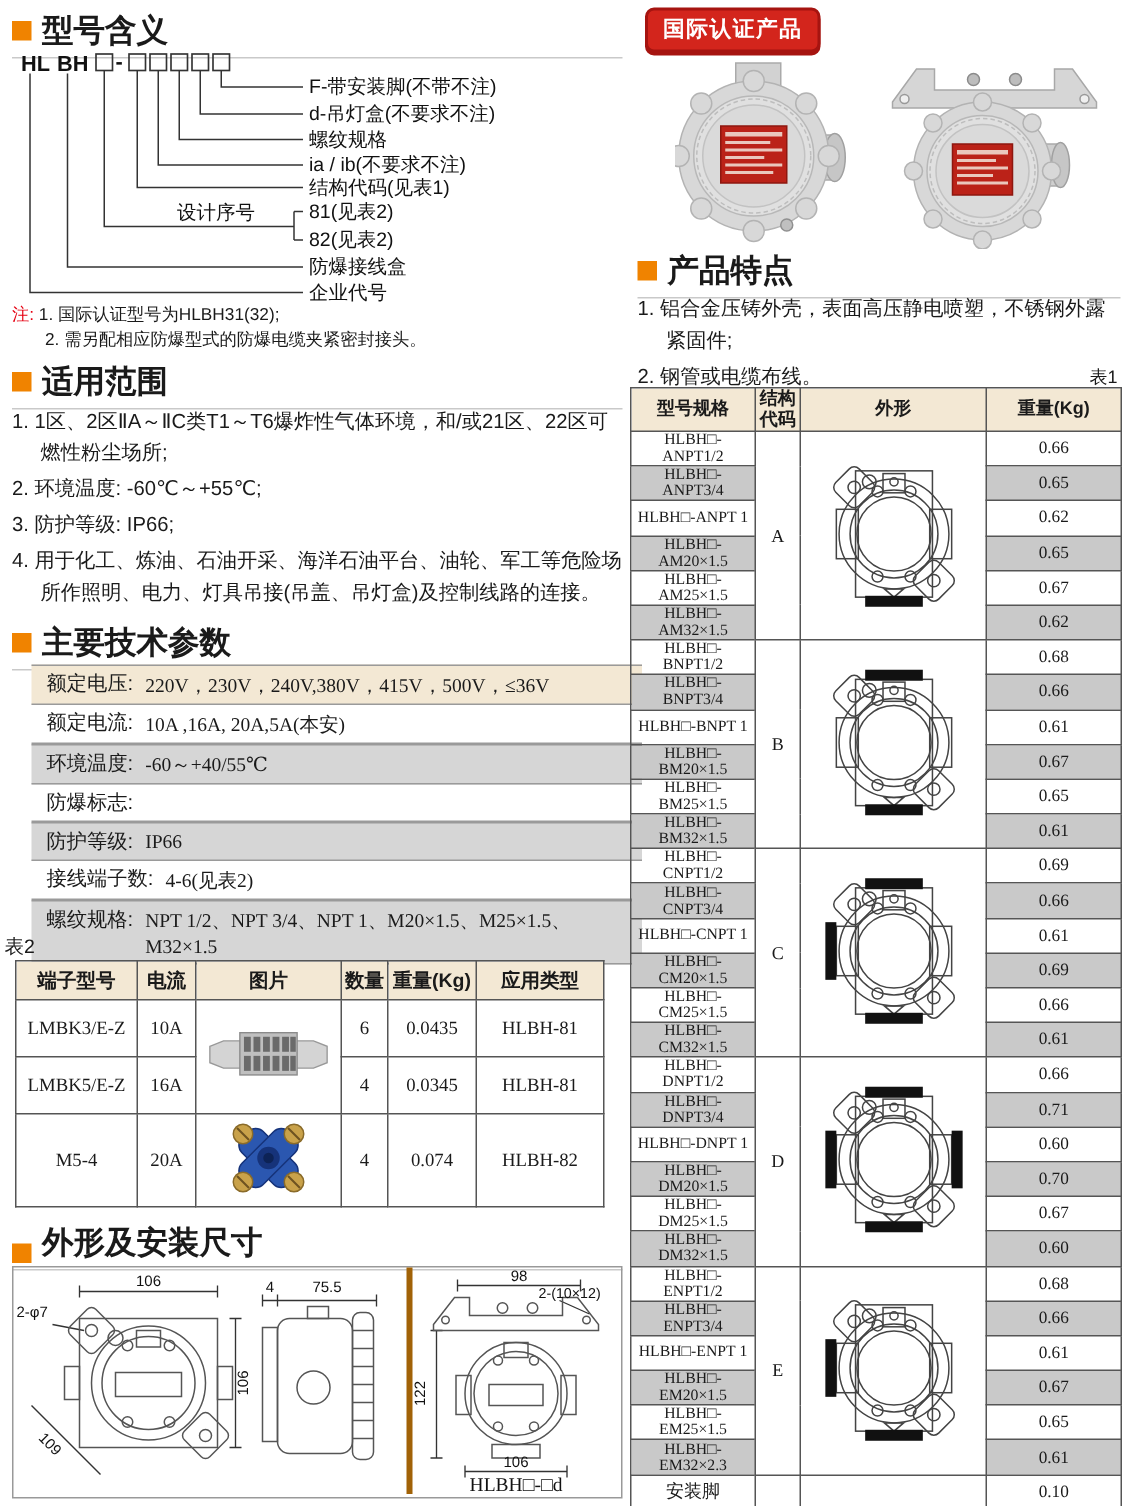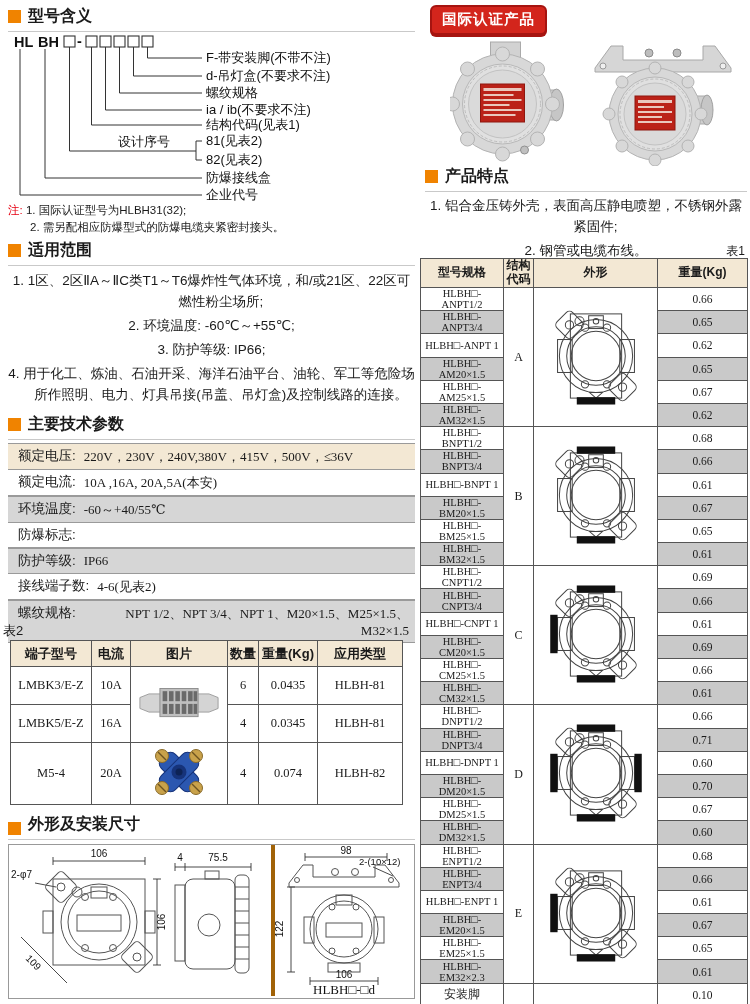--- a/index.html
+++ b/index.html
@@ -1,33 +1,33 @@
 <!DOCTYPE html>
 <html><head>
 <meta charset="utf-8">
 <style>
   html,body{margin:0;padding:0;}
   body{
     width:750px;height:1004px;position:relative;background:#fff;color:#1a1a1a;
     font-family:"Liberation Sans","DejaVu Sans",sans-serif;overflow:hidden;
   }
   .abs{position:absolute;}
-  .sec-head{display:flex;align-items:center;gap:7px;font-size:16px;font-weight:bold;
+  .sec-head{display:flex;align-items:center;gap:7px;font-size:21px;font-weight:bold;
     padding-bottom:4px;border-bottom:1px solid #c9c9c9;}
   .sq{width:13px;height:13px;background:var(--accent);flex:0 0 auto;}
   
   svg text{font-family:"Liberation Sans","DejaVu Sans",sans-serif;}
   svg text.ser{font-family:"Liberation Serif","DejaVu Serif",serif;}
   
   .notes{font-size:11.5px;line-height:1.45;}
   .notes .np{color:var(--note-red);}
   .notes .n2{padding-left:22px;}
   
   .itemlist{font-size:13.5px;line-height:1.55;}
-  .itemlist .it{padding-left:19px;text-indent:-19px;margin-bottom:3px;text-align:center;}
+  .itemlist .it{padding-left:19px;text-indent:-19px;margin-bottom:3px;}
   
   .prow{display:flex;align-items:flex-start;gap:8px;padding:3px 6px 3px 10px;
     border-bottom:1px solid #9a9a9a;font-size:13.5px;}
   .prow.cream{background:var(--cream);border-top:1px solid #9a9a9a;}
   .prow.gray{background:var(--param-gray);border-top:1px solid #9a9a9a;}
   .prow .plabel{white-space:nowrap;}
   .prow .pvalue{white-space:pre-line;font-family:"Liberation Serif","DejaVu Serif",serif;font-size:13px;padding-top:1px;}
   
   table{border-collapse:collapse;table-layout:fixed;}
   th,td{border:1px solid #555;text-align:center;vertical-align:middle;padding:0 2px;overflow:hidden;}
@@ -115,21 +115,21 @@
     <div class="it">1. 1区、2区ⅡA～ⅡC类T1～T6爆炸性气体环境，和/或21区、22区可燃性粉尘场所;</div>
     <div class="it">2. 环境温度: -60℃～+55℃;</div>
     <div class="it">3. 防护等级: IP66;</div>
     <div class="it">4. 用于化工、炼油、石油开采、海洋石油平台、油轮、军工等危险场所作照明、电力、灯具吊接(吊盖、吊灯盒)及控制线路的连接。</div>
   </div>
 
 <div class="abs sec-head" style="left:8px;top:414px;width:407px;">
   <span class="sq"></span>
   <span>主要技术参数</span>
 </div>
-<div class="abs" style="left:8px;top:443px;width:407px;text-align:right;" id="tech-rows">
+<div class="abs" style="left:21px;top:443px;width:407px;" id="tech-rows">
     <div class="prow cream">
       <span class="plabel">额定电压:</span>
       <span class="pvalue">220V，230V，240V,380V，415V，500V，≤36V</span>
     </div>
     <div class="prow white">
       <span class="plabel">额定电流:</span>
       <span class="pvalue">10A ,16A, 20A,5A(本安)</span>
     </div>
     <div class="prow gray">
       <span class="plabel">环境温度:</span>

